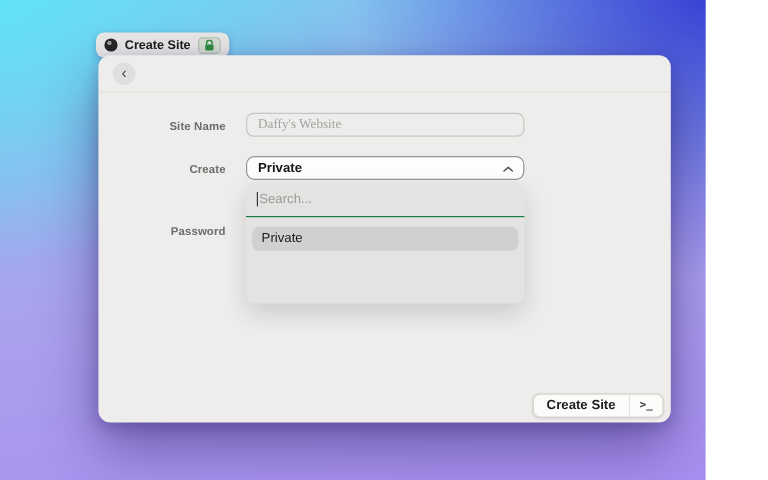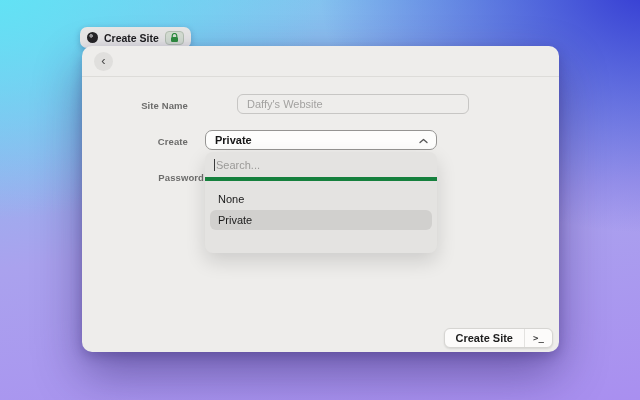--- a/index.html
+++ b/index.html
@@ -1,18 +1,18 @@
 <!DOCTYPE html>
 <html><head>
 <meta charset="utf-8">
 <style>
   * { margin:0; padding:0; box-sizing:border-box; }
   html,body { width:640px; height:400px; font-family:"Liberation Sans", sans-serif; }
   .stage {
-    position:relative; width:640px; height:400px; overflow:hidden;
+    position:relative; width:588px; height:400px; overflow:hidden;
     background:
       radial-gradient(95% 115% at 102% -5%, #3237d2 0%, rgba(50,55,210,0) 55%),
       radial-gradient(85% 95% at -2% -4%, #60e4f5 0%, rgba(96,228,245,0) 62%),
       linear-gradient(172deg, #7cc9ef 0%, #aaa2ee 55%, #a98ff0 100%);
   }
 
   
   .tab {
     position:absolute; left:80px; top:27px; height:21px; z-index:1;
     display:flex; align-items:center; gap:6px; padding:0 7px;
@@ -45,47 +45,47 @@
     background:#e0dfdd; display:flex; align-items:center; justify-content:center;
     color:#4a4a4a; font-size:13px; line-height:1; padding-bottom:2px; cursor:default;
   }
 
   .field-label {
     position:absolute; left:0; width:106px; text-align:right;
     font-size:9.5px; font-weight:700; color:#6c6c6b; letter-spacing:.1px;
   }
   .lbl-sitename { top:54px; }
   .lbl-sharing  { top:90px; }
-  .lbl-password { top:126px;margin-left:16px; }
+  .lbl-password { top:142px; }
 
   .text-input {
     position:absolute; left:123px; top:48px; width:232px; height:20px;
     border:1px solid #c7c6c4; border-radius:6px; background:transparent;
-    font-family:Liberation Sans, sans-serif; font-size:11px; color:#1a1a1a;
-    padding:0 9px; outline:none;margin-left:32px;
+    font-family:Liberation Serif, serif; font-size:11px; color:#1a1a1a;
+    padding:0 9px; outline:none;
   }
   .text-input::placeholder { color:#a3a2a0; }
 
   .select {
     position:absolute; left:123px; top:84px; width:232px; height:20px;
     border:1px solid #959492; border-radius:7px; background:#fdfdfc;
     display:flex; align-items:center; padding:0 9px;
     font-size:11px; font-weight:700; color:#161616;
   }
   .select .chev { position:absolute; right:8px; top:7px; }
 
   
   .dropdown {
     position:absolute; left:123px; top:106px; width:232px; height:101px; z-index:5;
     background:#e4e3e1; border-radius:8px;
     box-shadow:0 8px 20px rgba(0,0,0,.14);
   }
   .search-row {
     height:29px; display:flex; align-items:center; padding:0 9px;
-    border-bottom:4px solid #15803d;
+    border-bottom:1px solid #15803d;
   }
   .caret { width:1px; height:12px; background:#3a3a3a; margin-right:1px; }
   .search-field {
     flex:1; border:none; background:transparent; outline:none;
     font-family:"Liberation Sans", sans-serif; font-size:11px; color:#1a1a1a;
   }
   .search-field::placeholder { color:#9b9a98; }
   .options { padding:8px 5px 5px 5px; }
   .option {
     height:20px; line-height:20px; padding:0 8px; font-size:11px; color:#1b1b1b;
@@ -147,21 +147,20 @@
     </div>
 
     <div class="field-label lbl-password">Password</div>
 
     <div class="dropdown">
       <div class="search-row">
         <span class="caret"></span>
         <input class="search-field" type="text" placeholder="Search..." style="">
       </div>
       <div class="options">
-        <div class="option">None</div>
         <div class="option selected">Private</div>
       </div>
     </div>
 
     <div class="split-btn">
       <button class="split-main">Create Site</button>
       <span class="split-divider"></span>
       <button class="split-terminal">
         <span>&gt;_</span>
       </button>

